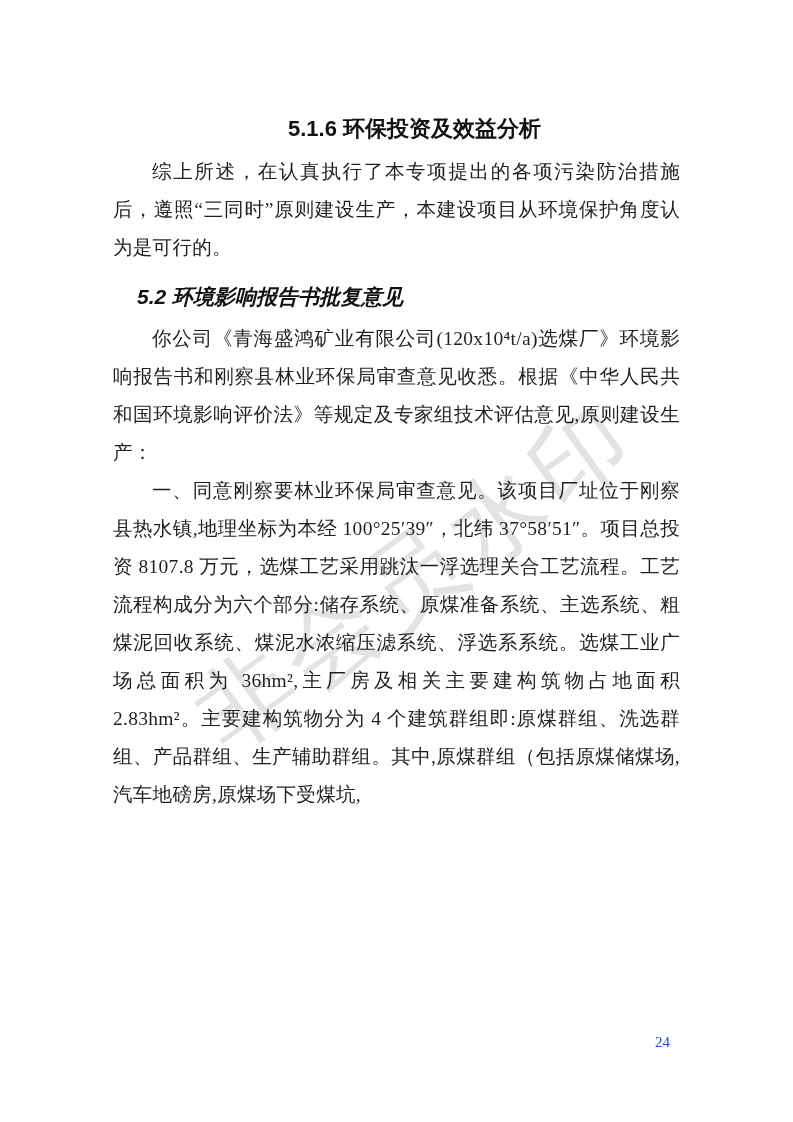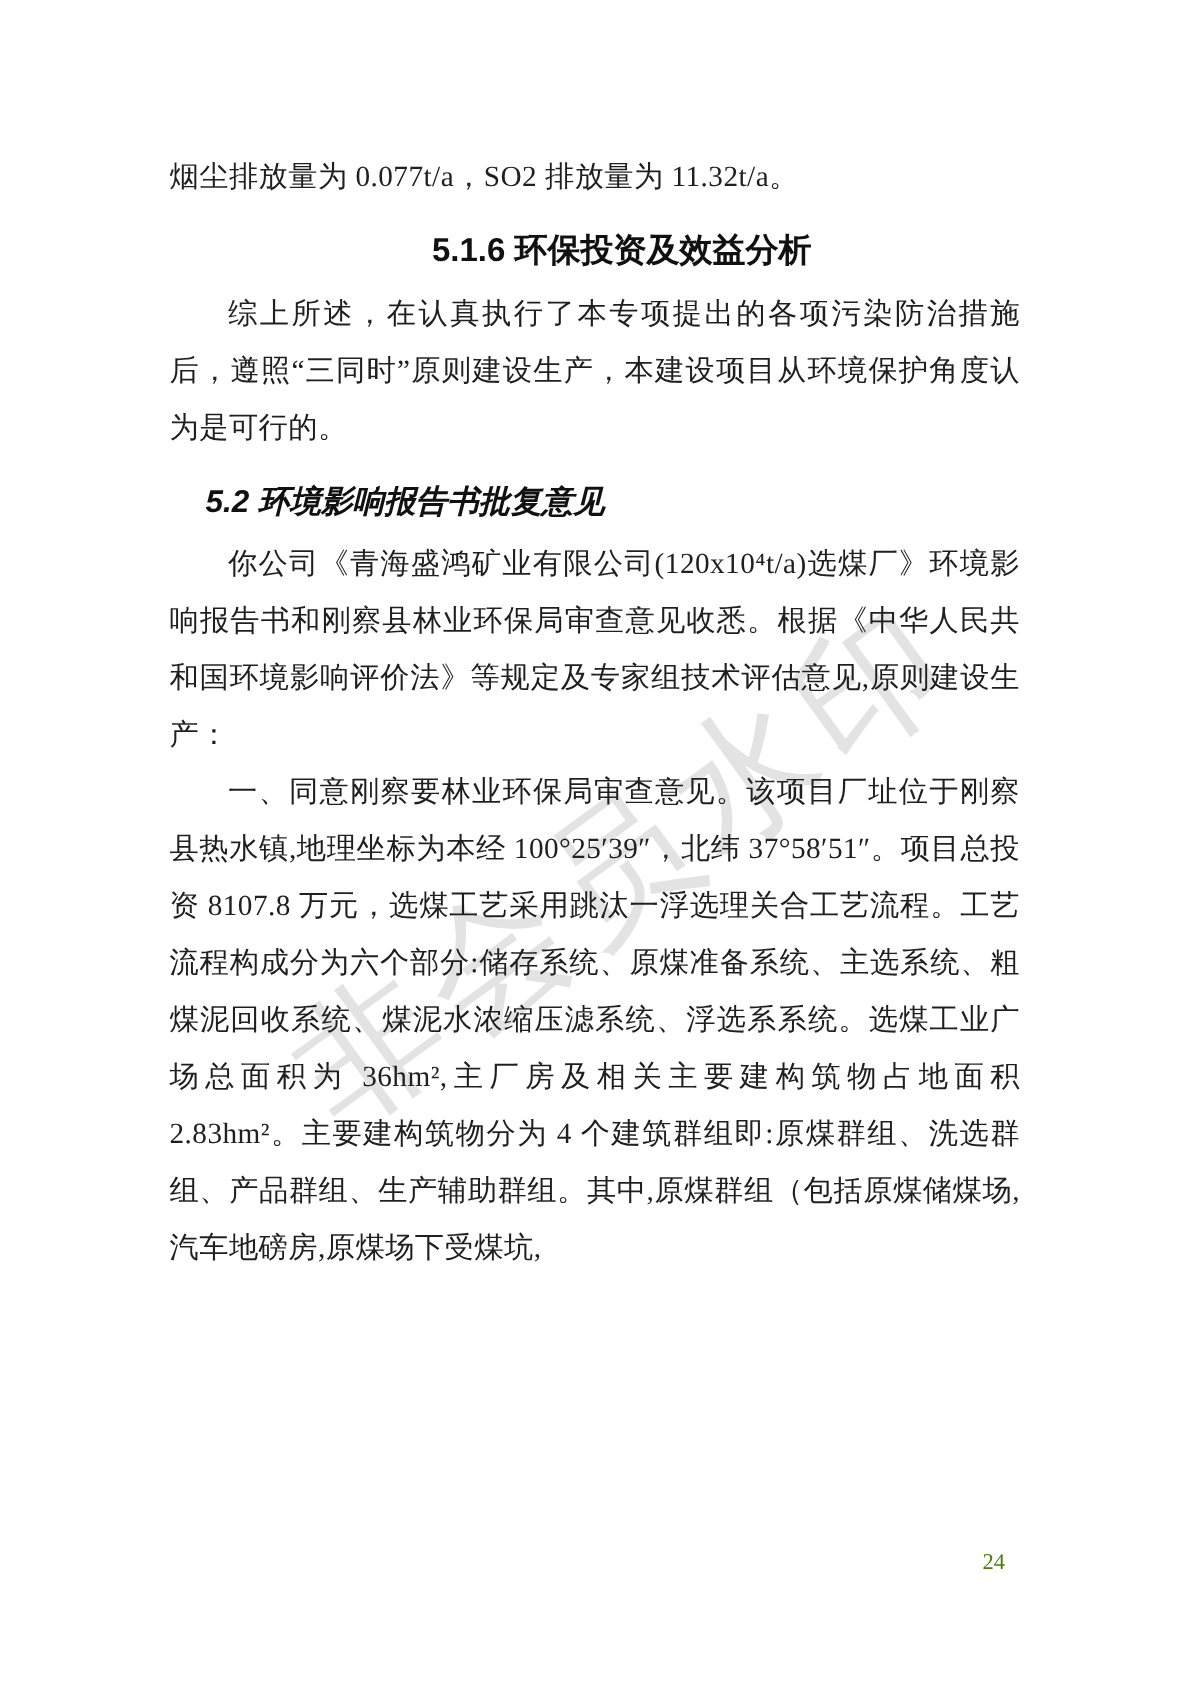--- a/index.html
+++ b/index.html
@@ -64,34 +64,33 @@
     font-weight: bold;
     color: #111111;
     line-height: 28px;
     font-style: italic;
   }
   .page-number {
     position: absolute;
     left: 655px;
     top: 1034px;
     font-size: 15px;
-    color: #4d7c0f;
+    color: #1d4ed8;
     z-index: 1;
   }
 </style>
 </head>
 <body>
 
 <div class="page">
 
   <div class="watermark">非会员水印</div>
 
   <div class="content">
 
-    <p class="body">烟尘排放量为 0.077t/a，SO2 排放量为 11.32t/a。</p>
 
     <h2 class="section-h1">5.1.6 环保投资及效益分析</h2>
 
 
     <p class="body indent">综上所述，在认真执行了本专项提出的各项污染防治措施后，遵照“三同时”原则建设生产，本建设项目从环境保护角度认为是可行的。</p>
 
     <h3 class="section-h2">5.2 环境影响报告书批复意见</h3>
 
 
 

